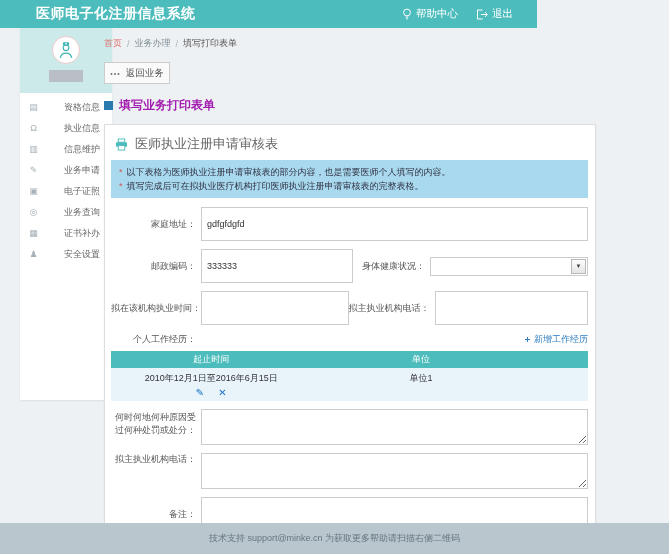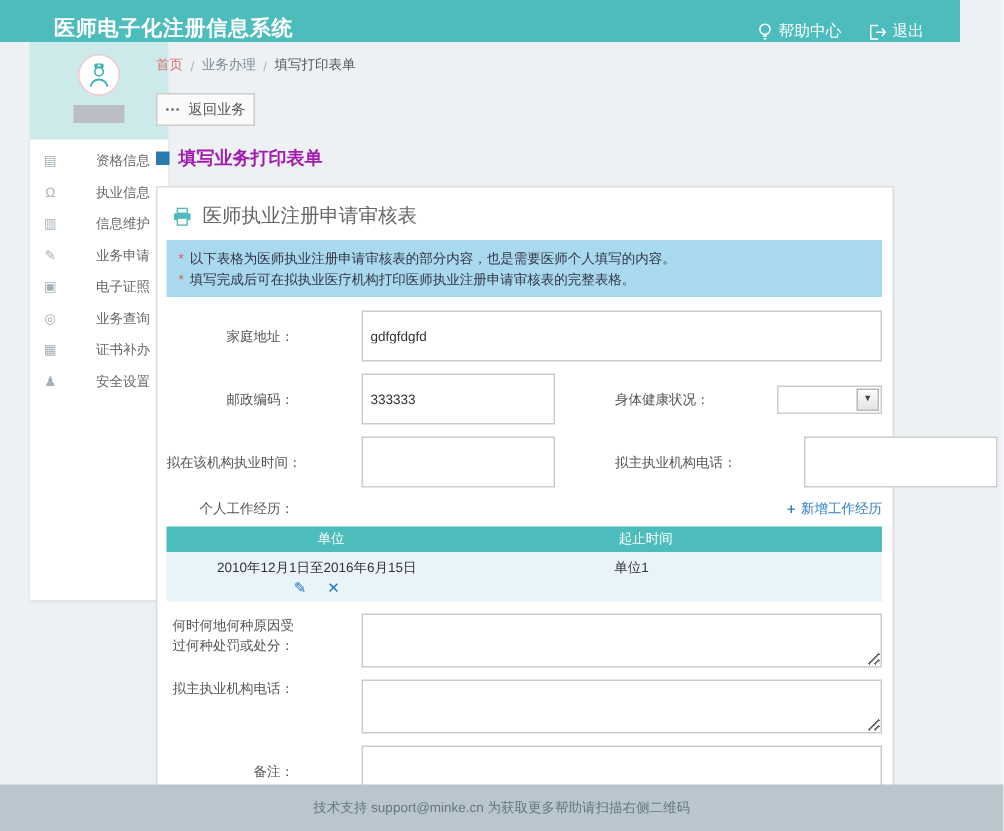--- a/index.html
+++ b/index.html
@@ -8,22 +8,22 @@
     --primary_blue:#337ab7; --link_blue:#2f7dc1; --footer_bg:#b9c6ce;
     --text_dark:#444444; --label_gray:#555555; --breadcrumb_red:#d9726f;
   }
   *{box-sizing:border-box; margin:0; padding:0;}
   html,body{width:669px;height:554px;}
   body{
     position:relative; overflow:hidden; background:var(--page_bg);
     font-family:"Liberation Sans","DejaVu Sans",sans-serif; color:var(--text_dark);
   }
   
-  .header{position:absolute;top:0;left:0;width:640px;height:28px;background:var(--teal);
-    display:flex;align-items:flex-end;justify-content:space-between;padding:0 24px 0 36px;}
+  .header{position:absolute;top:0;left:0;width:537px;height:28px;background:var(--teal);
+    display:flex;align-items:center;justify-content:space-between;padding:0 24px 0 36px;}
   .header-title{color:#fff;font-size:14px;font-weight:bold;letter-spacing:.5px;}
   .header-right{display:flex;align-items:center;gap:18px;}
   .header-link{display:flex;align-items:center;gap:4px;color:#fff;font-size:10.5px;cursor:pointer;}
   .hicon{display:inline-flex;}
   
   .sidebar{position:absolute;left:20px;top:28px;width:92px;height:372px;background:#fff;
     box-shadow:0 1px 2px rgba(0,0,0,.07);}
   .avatar-block{height:65px;background:var(--teal_light);padding-top:8px;text-align:center;}
   .avatar-circle{width:28px;height:28px;border-radius:50%;background:#fff;border:1px solid #f0caca;
     margin:0 auto;display:flex;align-items:center;justify-content:center;}
@@ -46,21 +46,21 @@
   .title-square{width:9px;height:9px;background:#2a7ab0;}
   .page-title-text{font-size:12px;font-weight:bold;color:#a21caf;}
   
   .panel{margin-top:10px;background:#fff;border:1px solid var(--panel_border);padding:8px 7px 9px 6px;
     box-shadow:0 1px 2px rgba(0,0,0,.05);}
   .panel-title{display:flex;align-items:center;gap:7px;padding:2px 0 7px 4px;}
   .panel-title-text{font-size:13px;color:#666;}
   .notice{background:var(--notice_bg);padding:5px 8px;margin-bottom:9px;}
   .notice-line{font-size:9px;color:#334;line-height:14px;display:flex;gap:4px;}
   .notice-marker{color:#d9534f;}
-  .row{display:flex;align-items:center;margin-bottom:8px;gap:40px;}
+  .row{display:flex;align-items:center;margin-bottom:8px;}
   .row.top{align-items:flex-start;}
   .lbl{width:90px;min-width:90px;text-align:right;padding-right:5px;font-size:9px;color:var(--label_gray);white-space:nowrap;}
   .lbl.wrap{white-space:normal;line-height:13px;padding-top:2px;}
   .lbl2{flex:1;text-align:right;padding-right:5px;font-size:9px;color:var(--label_gray);white-space:nowrap;}
   .inp{border:1px solid #ccc;height:30px;font-size:9px;color:#333;padding:16px 5px;background:#fff;outline:none;
     font-family:"Liberation Sans","DejaVu Sans",sans-serif;}
   .inp.full{flex:1;}
   .inp.half{width:152px;}
   .ctl{width:158px;}
   .select{width:158px;height:19px;border:1px solid #ccc;background:#fff;display:flex;align-items:center;cursor:pointer;}
@@ -234,22 +234,22 @@
       <span class="lbl">个人工作经历：</span>
       <span style="flex:1"></span>
       <span class="add-link">
         <span class="add-plus">＋</span>
         <span>新增工作经历</span>
       </span>
     </div>
 
     <div class="wtable">
       <div class="t-head">
+        <span class="t-h t-c1">起止时间</span>
         <span class="t-h t-c2">单位</span>
-        <span class="t-h t-c1">起止时间</span>
       </div>
       <div class="t-row">
         <div class="t-cell t-c1">
           <div class="t-period">2010年12月1日至2016年6月15日</div>
           <div class="t-actions">
             <span class="act-ico">✎</span>
             <span class="act-ico del">✕</span>
           </div>
         </div>
         <div class="t-cell t-c2">单位1</div>

